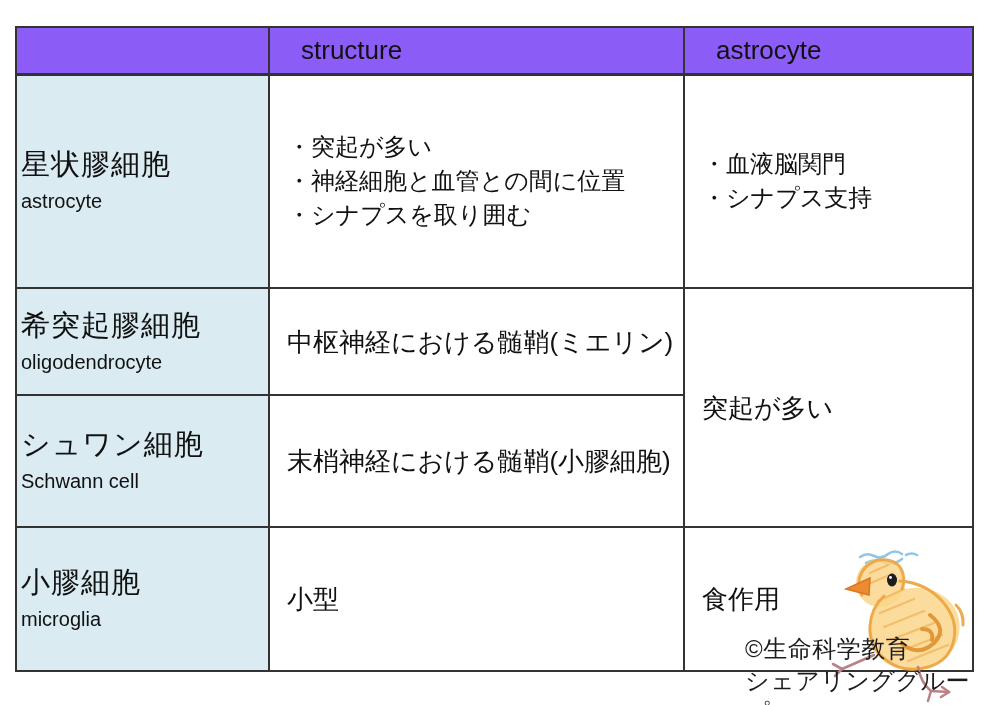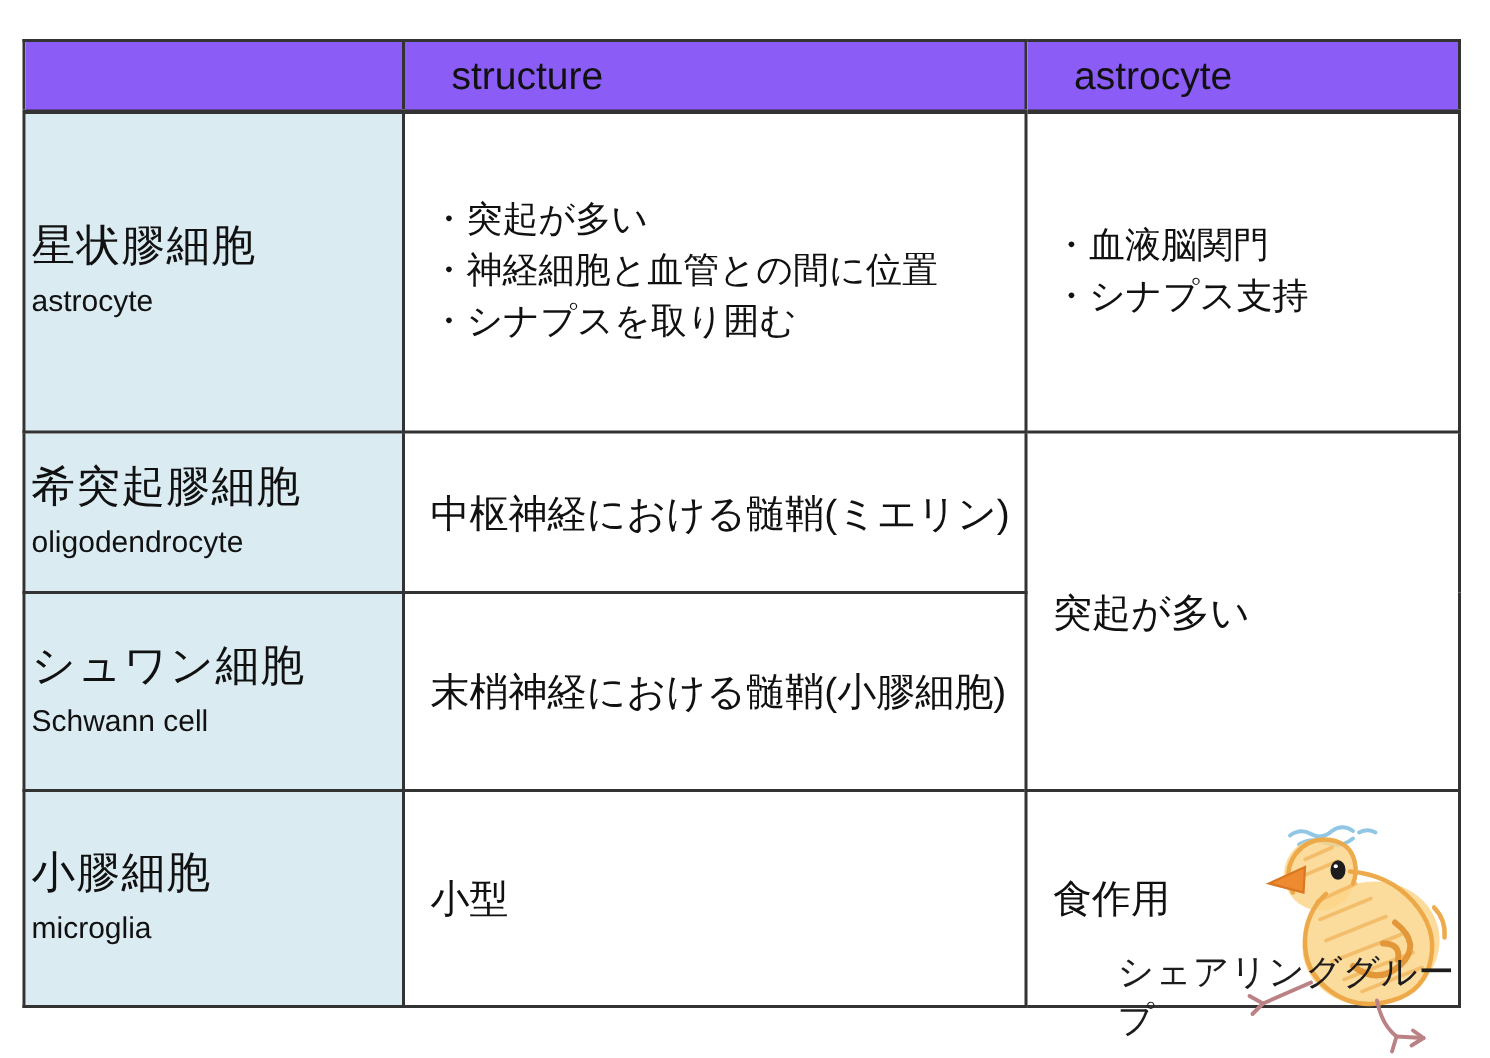--- a/index.html
+++ b/index.html
@@ -180,16 +180,17 @@
       <path d="M24 126 l-7 7"></path>
       <path d="M100 124 q3 16 13 24"></path>
       <path d="M113 148 l18 1"></path>
       <path d="M131 149 l-7 -5"></path>
       <path d="M131 149 l-8 5"></path>
       <path d="M113 148 l-3 10"></path>
     </g>
   </svg>
 
   <div class="credit">
+    <div>©生命科学教育</div>
     <div>シェアリンググループ</div>
   </div>
 
 </div>
 
 </body></html>

